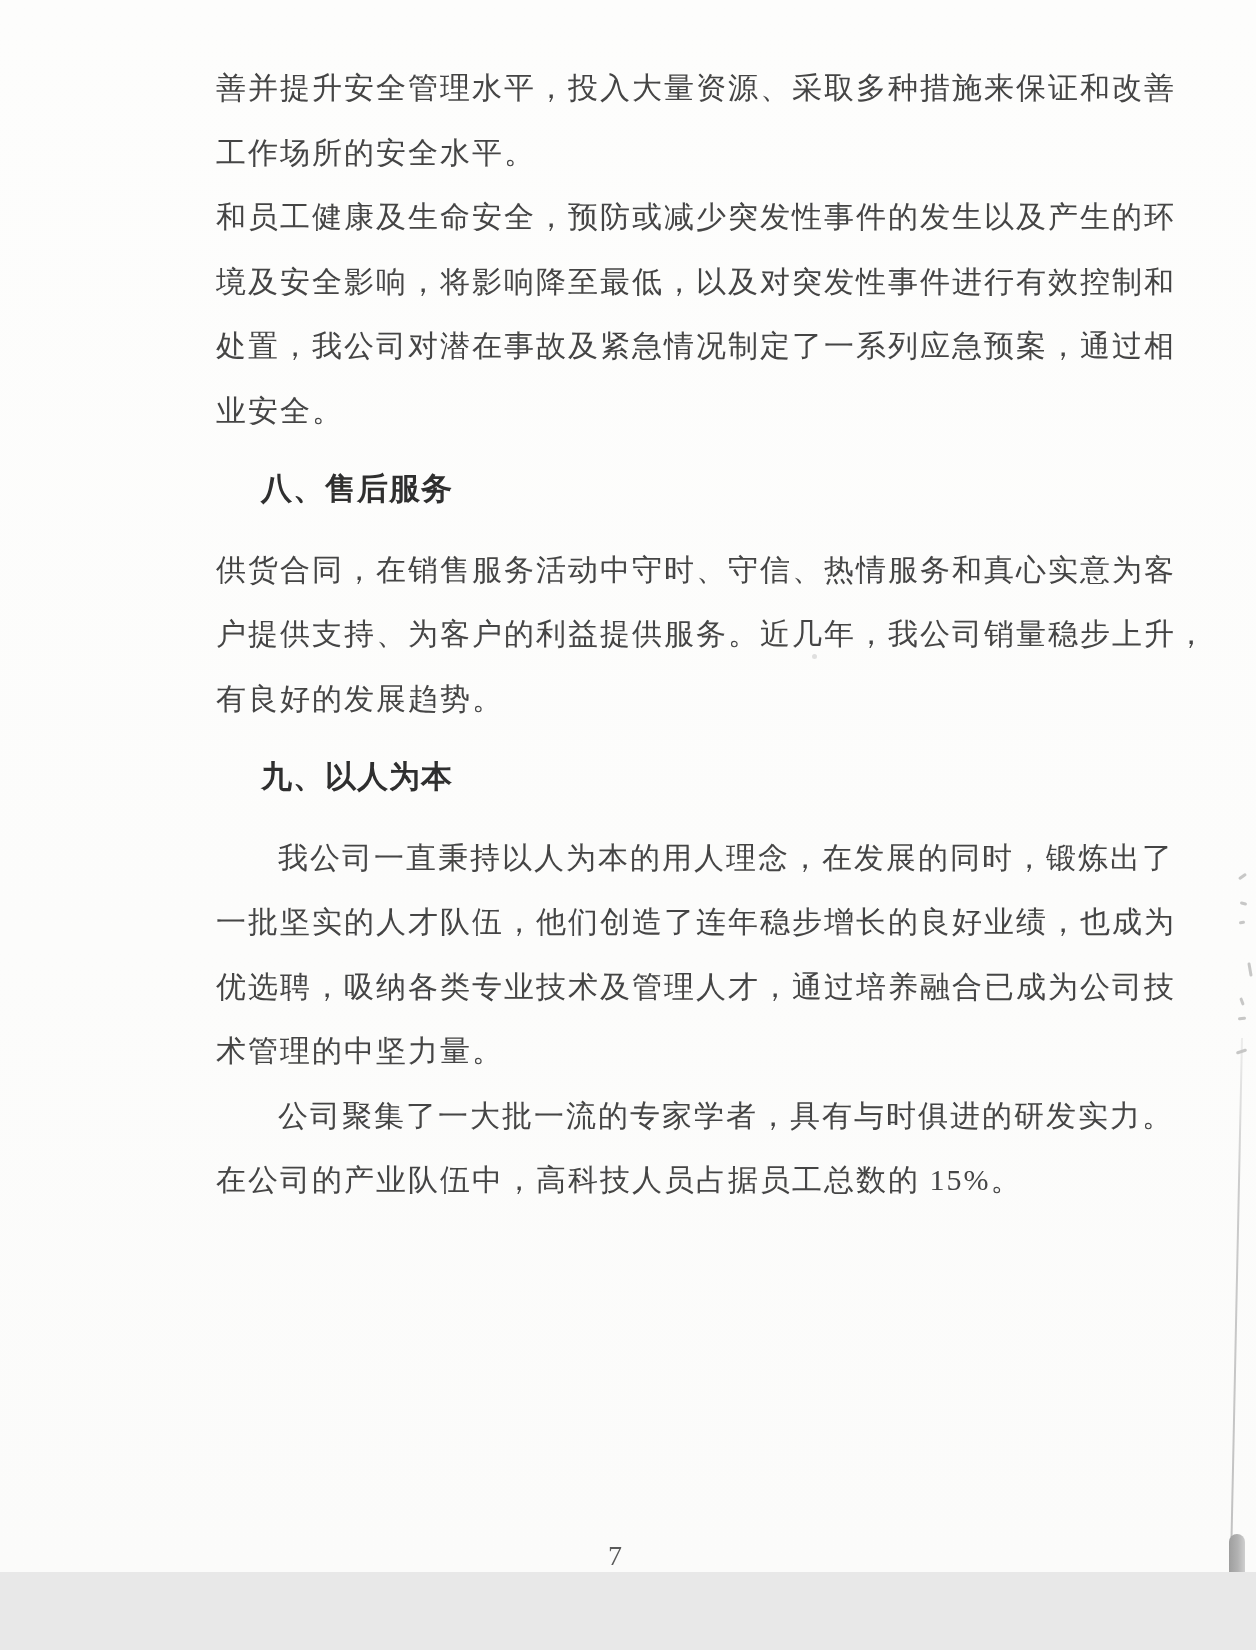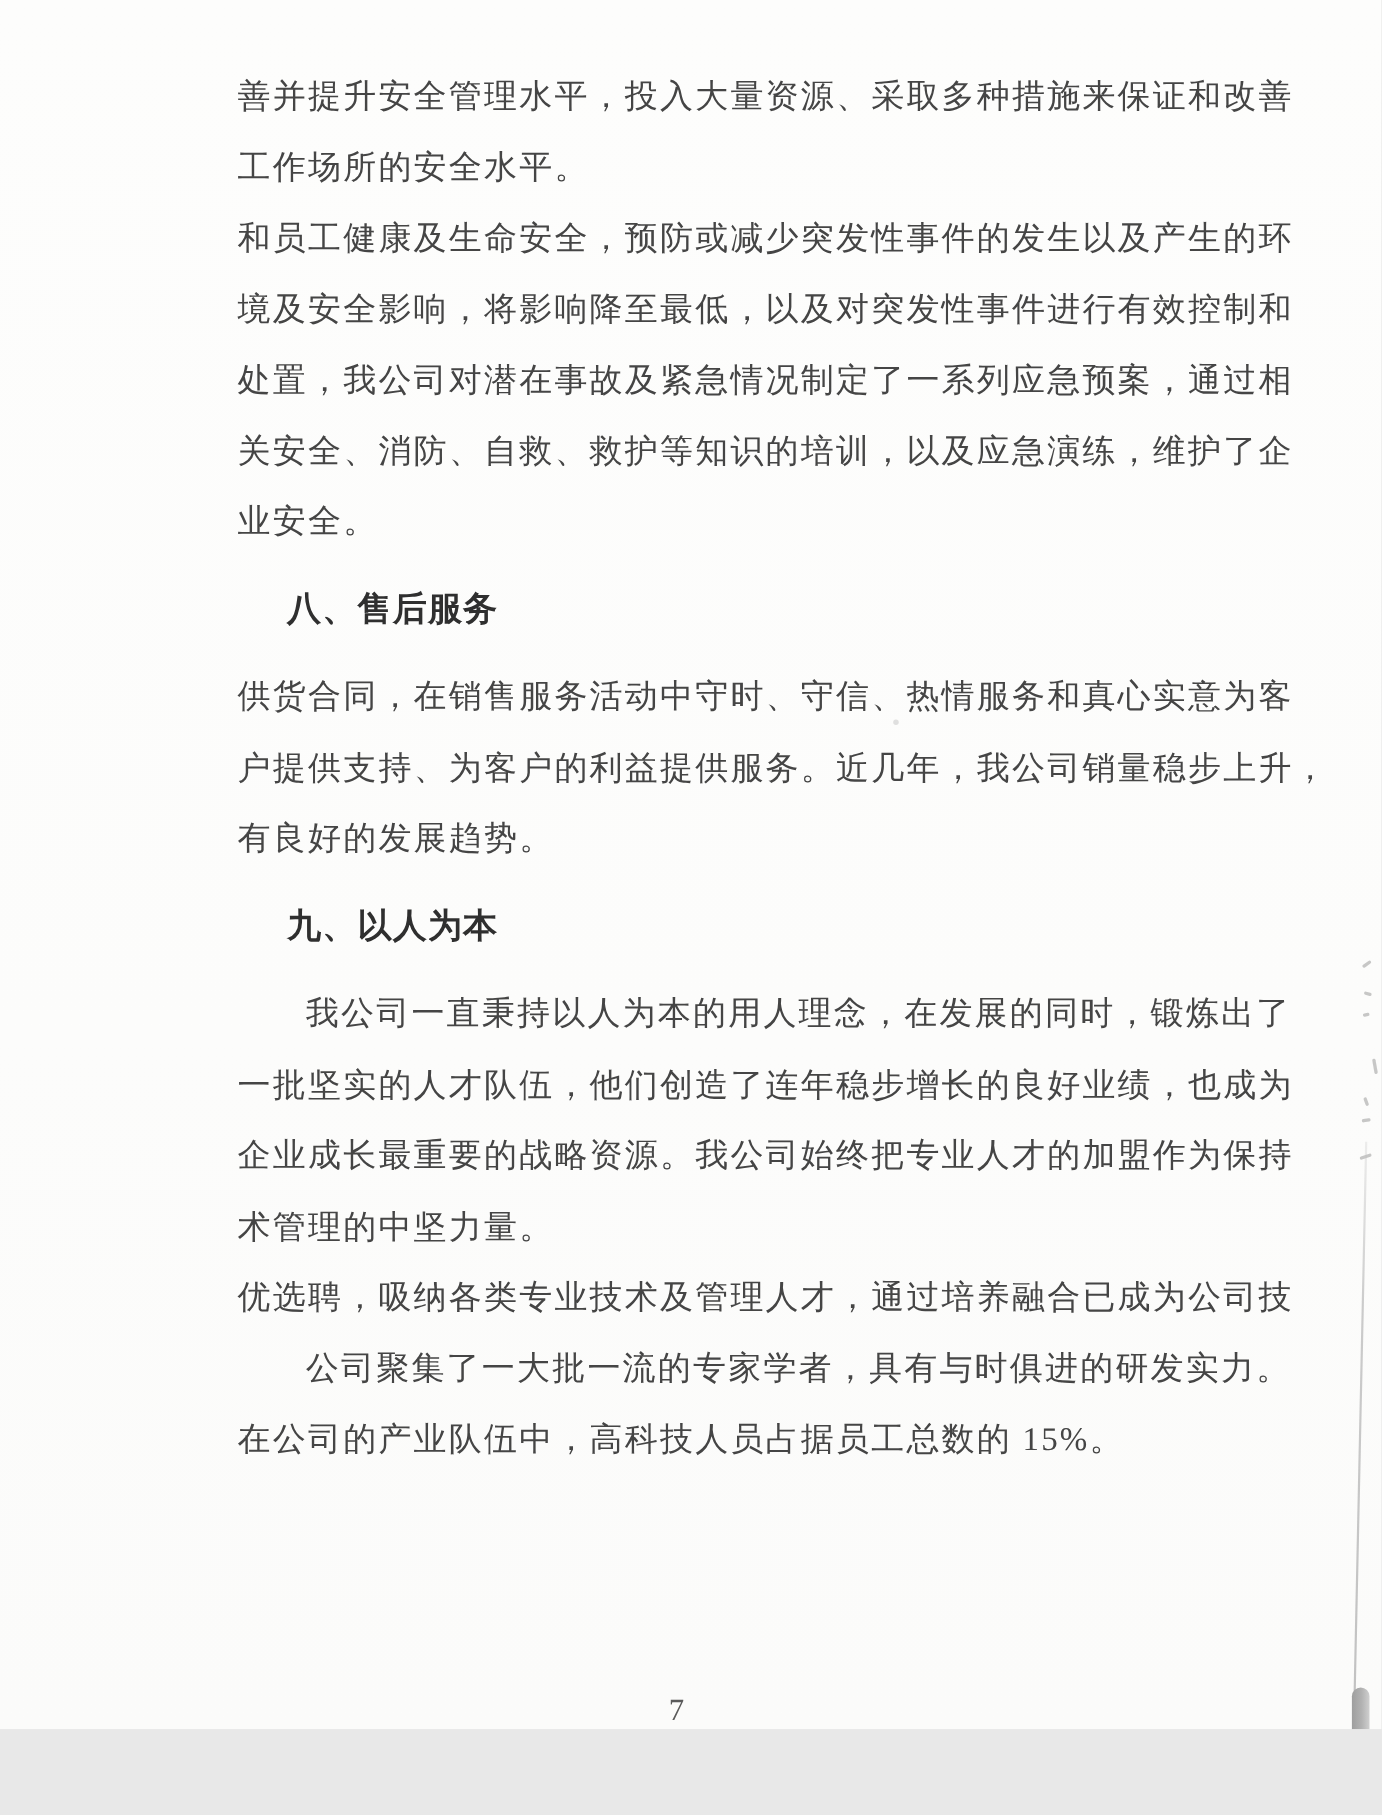--- a/index.html
+++ b/index.html
@@ -98,32 +98,30 @@
 <body>
 
 <div class="page">
 
   <div class="content">
       <div class="line">善并提升安全管理水平，投入大量资源、采取多种措施来保证和改善</div>
       <div class="line end">工作场所的安全水平。</div>
       <div class="line">和员工健康及生命安全，预防或减少突发性事件的发生以及产生的环</div>
       <div class="line">境及安全影响，将影响降至最低，以及对突发性事件进行有效控制和</div>
       <div class="line">处置，我公司对潜在事故及紧急情况制定了一系列应急预案，通过相</div>
-      <div class="line">关安全、消防、自救、救护等知识的培训，以及应急演练，维护了企</div>
       <div class="line end">业安全。</div>
       <div class="heading">八、售后服务</div>
       <div class="line">供货合同，在销售服务活动中守时、守信、热情服务和真心实意为客</div>
       <div class="line">户提供支持、为客户的利益提供服务。近几年，我公司销量稳步上升，</div>
       <div class="line end">有良好的发展趋势。</div>
       <div class="heading">九、以人为本</div>
       <div class="line indent">我公司一直秉持以人为本的用人理念，在发展的同时，锻炼出了</div>
       <div class="line">一批坚实的人才队伍，他们创造了连年稳步增长的良好业绩，也成为</div>
-      <div class="line">企业成长最重要的战略资源。我公司始终把专业人才的加盟作为保持</div>
+      <div class="line">优选聘，吸纳各类专业技术及管理人才，通过培养融合已成为公司技</div>
       <div class="line end">术管理的中坚力量。</div>
-      <div class="line">优选聘，吸纳各类专业技术及管理人才，通过培养融合已成为公司技</div>
       <div class="line indent">公司聚集了一大批一流的专家学者，具有与时俱进的研发实力。</div>
       <div class="line end">在公司的产业队伍中，高科技人员占据员工总数的 15%。</div>
     </div>
 
   <div class="page-number">7</div>
 
   <div class="artifact tiny-smudge" style="left:812px; top:654px;"></div>
   <div class="artifact speck" style="left:1238px; top:875px; transform:rotate(-35deg);"></div>
   <div class="artifact speck" style="left:1240px; top:902px; transform:rotate(15deg); width:7px;"></div>
   <div class="artifact speck" style="left:1239px; top:921px; transform:rotate(-10deg); width:6px;"></div>

